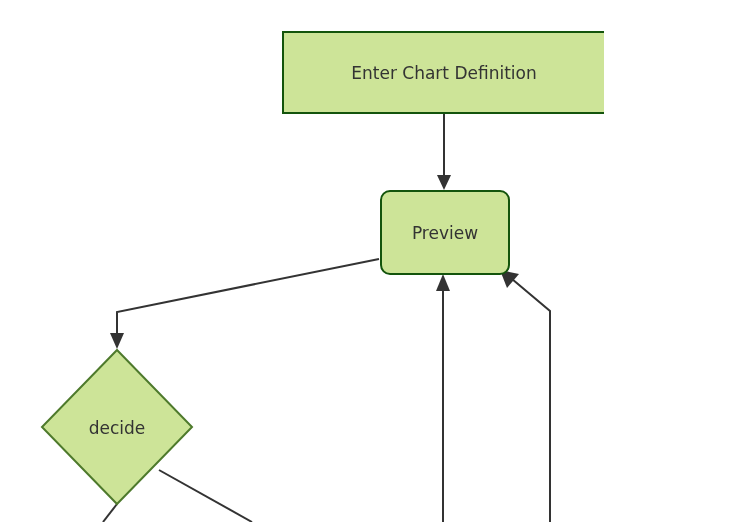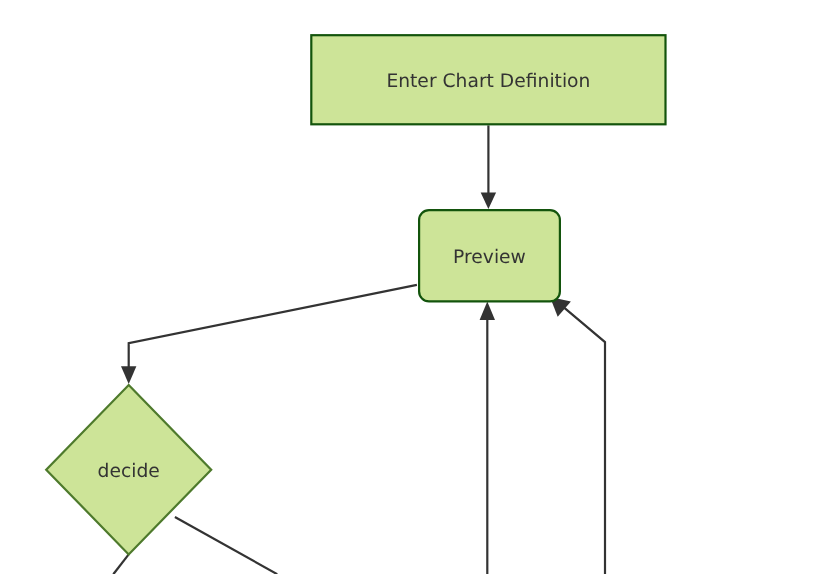--- a/index.html
+++ b/index.html
@@ -10,21 +10,20 @@
   }
   body {
     font-family: "DejaVu Sans", "Liberation Sans", sans-serif;
   }
   #canvas-wrap {
     position: relative;
     width: 604px;
     height: 522px;
     background: #ffffff;
     overflow: hidden;
-    padding-left: 19px;
   }
   #flow-svg {
     position: absolute;
     left: 0;
     top: 0;
     width: 740px;
     height: 522px;
     display: block;
   }
   .node-label {

